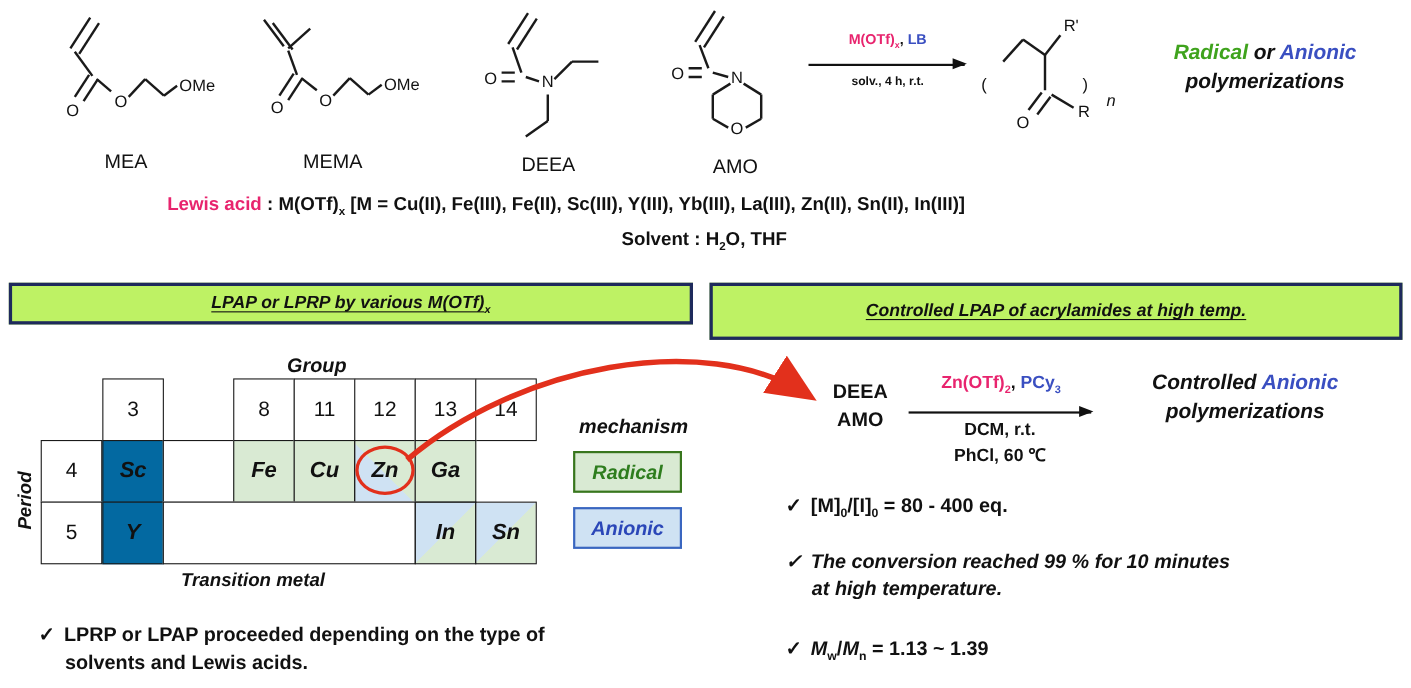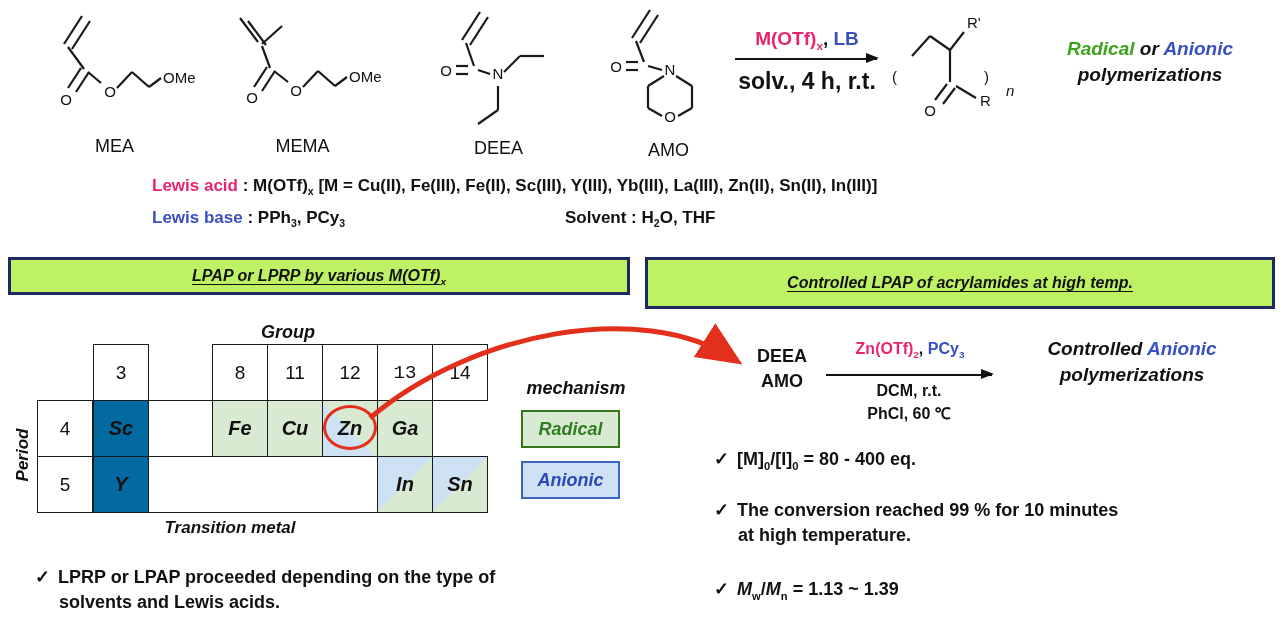--- a/index.html
+++ b/index.html
@@ -131,25 +131,25 @@
           <line x1="62" y1="108" x2="62" y2="86"></line>
           <line x1="62" y1="86" x2="78" y2="76"></line>
       </g>
       <text x="30" y="72" text-anchor="middle">O</text>
       <text x="84" y="75" text-anchor="middle">N</text>
       <text x="84" y="122" text-anchor="middle">O</text>
     </svg>
     <div class="mono-label">AMO</div>
   </div>
 
-  <div class="abs center b nowrap" style="left:712px; top:28px; width:190px; font-size:19px;text-align:center;">
+  <div class="abs center b nowrap" style="left:712px; top:28px; width:190px; font-size:13px;text-align:center;">
     <span class="pink"><span>M(OTf)</span><sub>x</sub></span><span>, </span><span class="blue">LB</span>
   </div>
   <div class="rx-arrow" style="left:735px; top:58px; width:142px;"></div>
-  <div class="abs center b nowrap" style="left:712px; top:68px; width:190px; font-size:23px;">solv., 4 h, r.t.</div>
+  <div class="abs center b nowrap" style="left:712px; top:68px; width:190px; font-size:11px;">solv., 4 h, r.t.</div>
 
   <svg class="struct abs" style="left:888px; top:4px;" width="160" height="122">
     <g stroke="#1a1a1a" stroke-width="2.2" fill="none">
       <line x1="24" y1="52" x2="42" y2="32"></line>
         <line x1="42" y1="32" x2="62" y2="46"></line>
       <line x1="62" y1="46" x2="76" y2="28"></line>
       <line x1="62" y1="46" x2="62" y2="78"></line>
       <line x1="59" y1="80" x2="47" y2="96"></line>
         <line x1="67" y1="84" x2="55" y2="100"></line>
       <line x1="68" y1="82" x2="88" y2="94"></line>
@@ -163,42 +163,39 @@
   </svg>
 
   <div class="abs center b i" style="left:1025px; top:36px; width:250px; font-size:19px; line-height:1.35;">
     <div class="nowrap"><span class="green">Radical</span><span> or </span><span class="blue">Anionic</span></div>
     <div>polymerizations</div>
   </div>
 
   <div class="abs b nowrap" style="left:152px; top:176px; font-size:17px;">
     <span class="pink">Lewis acid</span><span> : </span><span><span>M(OTf)</span><sub>x</sub></span><span> [M = Cu(II), Fe(III), Fe(II), Sc(III), Y(III), Yb(III), La(III), Zn(II), Sn(II), In(III)]</span>
   </div>
-  <div class="abs b nowrap" style="left:152px; top:208px; font-size:17px;">
-    <span class="blue">Lewis base</span><span> : </span><span><span>PPh</span><sub>3</sub><span>, PCy</span><sub>3</sub></span>
-  </div>
   <div class="abs b nowrap" style="left:565px; top:208px; font-size:17px;">
     <span>Solvent : H</span><sub>2</sub><span>O, THF</span>
   </div>
 
   <div class="hdr abs nowrap" style="left:8px; top:257px; width:622px; height:38px;">
     <span><span>LPAP or LPRP by various M(OTf)</span><sub>x</sub></span>
   </div>
   <div class="hdr abs nowrap" style="left:645px; top:257px; width:630px; height:52px;">
     <span>Controlled LPAP of acrylamides at high temp.</span>
   </div>
 
   <div class="abs center b i" style="left:238px; top:322px; width:100px; font-size:18px;">Group</div>
   <div class="abs center b i" style="left:-22px; top:445px; width:90px; font-size:17px; transform:rotate(-90deg);">Period</div>
 
   <div class="cell num" style="left:93px; top:344px; width:56px; height:57px;">3</div>
   <div class="cell num" style="left:212px; top:344px; width:56px; height:57px;">8</div>
   <div class="cell num" style="left:267px; top:344px; width:56px; height:57px;">11</div>
   <div class="cell num" style="left:322px; top:344px; width:56px; height:57px;">12</div>
-  <div class="cell num" style="left:377px; top:344px; width:56px; height:57px;font-family:Liberation Mono, monospace;">13</div>
+  <div class="cell num" style="left:377px; top:344px; width:56px; height:57px;">13</div>
   <div class="cell num" style="left:432px; top:344px; width:56px; height:57px;">14</div>
 
   <div class="cell num" style="left:37px; top:400px; width:56px; height:57px;">4</div>
   <div class="cell el bg-blue" style="left:93px; top:400px; width:56px; height:57px;">Sc</div>
   <div class="cell" style="left:148px; top:400px; width:65px; height:57px;"></div>
   <div class="cell el bg-green" style="left:212px; top:400px; width:56px; height:57px;">Fe</div>
   <div class="cell el bg-green" style="left:267px; top:400px; width:56px; height:57px;">Cu</div>
   <div class="cell el bg-zn" style="left:322px; top:400px; width:56px; height:57px;">Zn</div>
   <div class="cell el bg-green" style="left:377px; top:400px; width:56px; height:57px;">Ga</div>
 
@@ -244,21 +241,21 @@
 
   <div class="abs center b i" style="left:996px; top:336px; width:272px; font-size:19px; line-height:1.35;">
     <div class="nowrap"><span>Controlled </span><span class="blue">Anionic</span></div>
     <div>polymerizations</div>
   </div>
 
   <div class="abs check-line nowrap" style="left:714px; top:448px;">
     <span class="chk">✓</span><span>[M]</span><sub>0</sub><span>/[I]</span><sub>0</sub><span> = 80 - 400 eq.</span>
   </div>
 
-  <div class="abs check-line nowrap" style="left:714px; top:498px; line-height:1.4;">
+  <div class="abs check-line nowrap" style="left:714px; top:498px; line-height:1.4;font-style:italic;">
     <div><span class="chk">✓</span><span>The conversion reached 99 % for 10 minutes</span></div>
     <div class="cont">at high temperature.</div>
   </div>
 
   <div class="abs check-line nowrap" style="left:714px; top:578px;">
     <span class="chk">✓</span><span class="i">M</span><sub>w</sub><span>/</span><span class="i">M</span><sub>n</sub><span> = 1.13 ~ 1.39</span>
   </div>
 
 </div>
 

